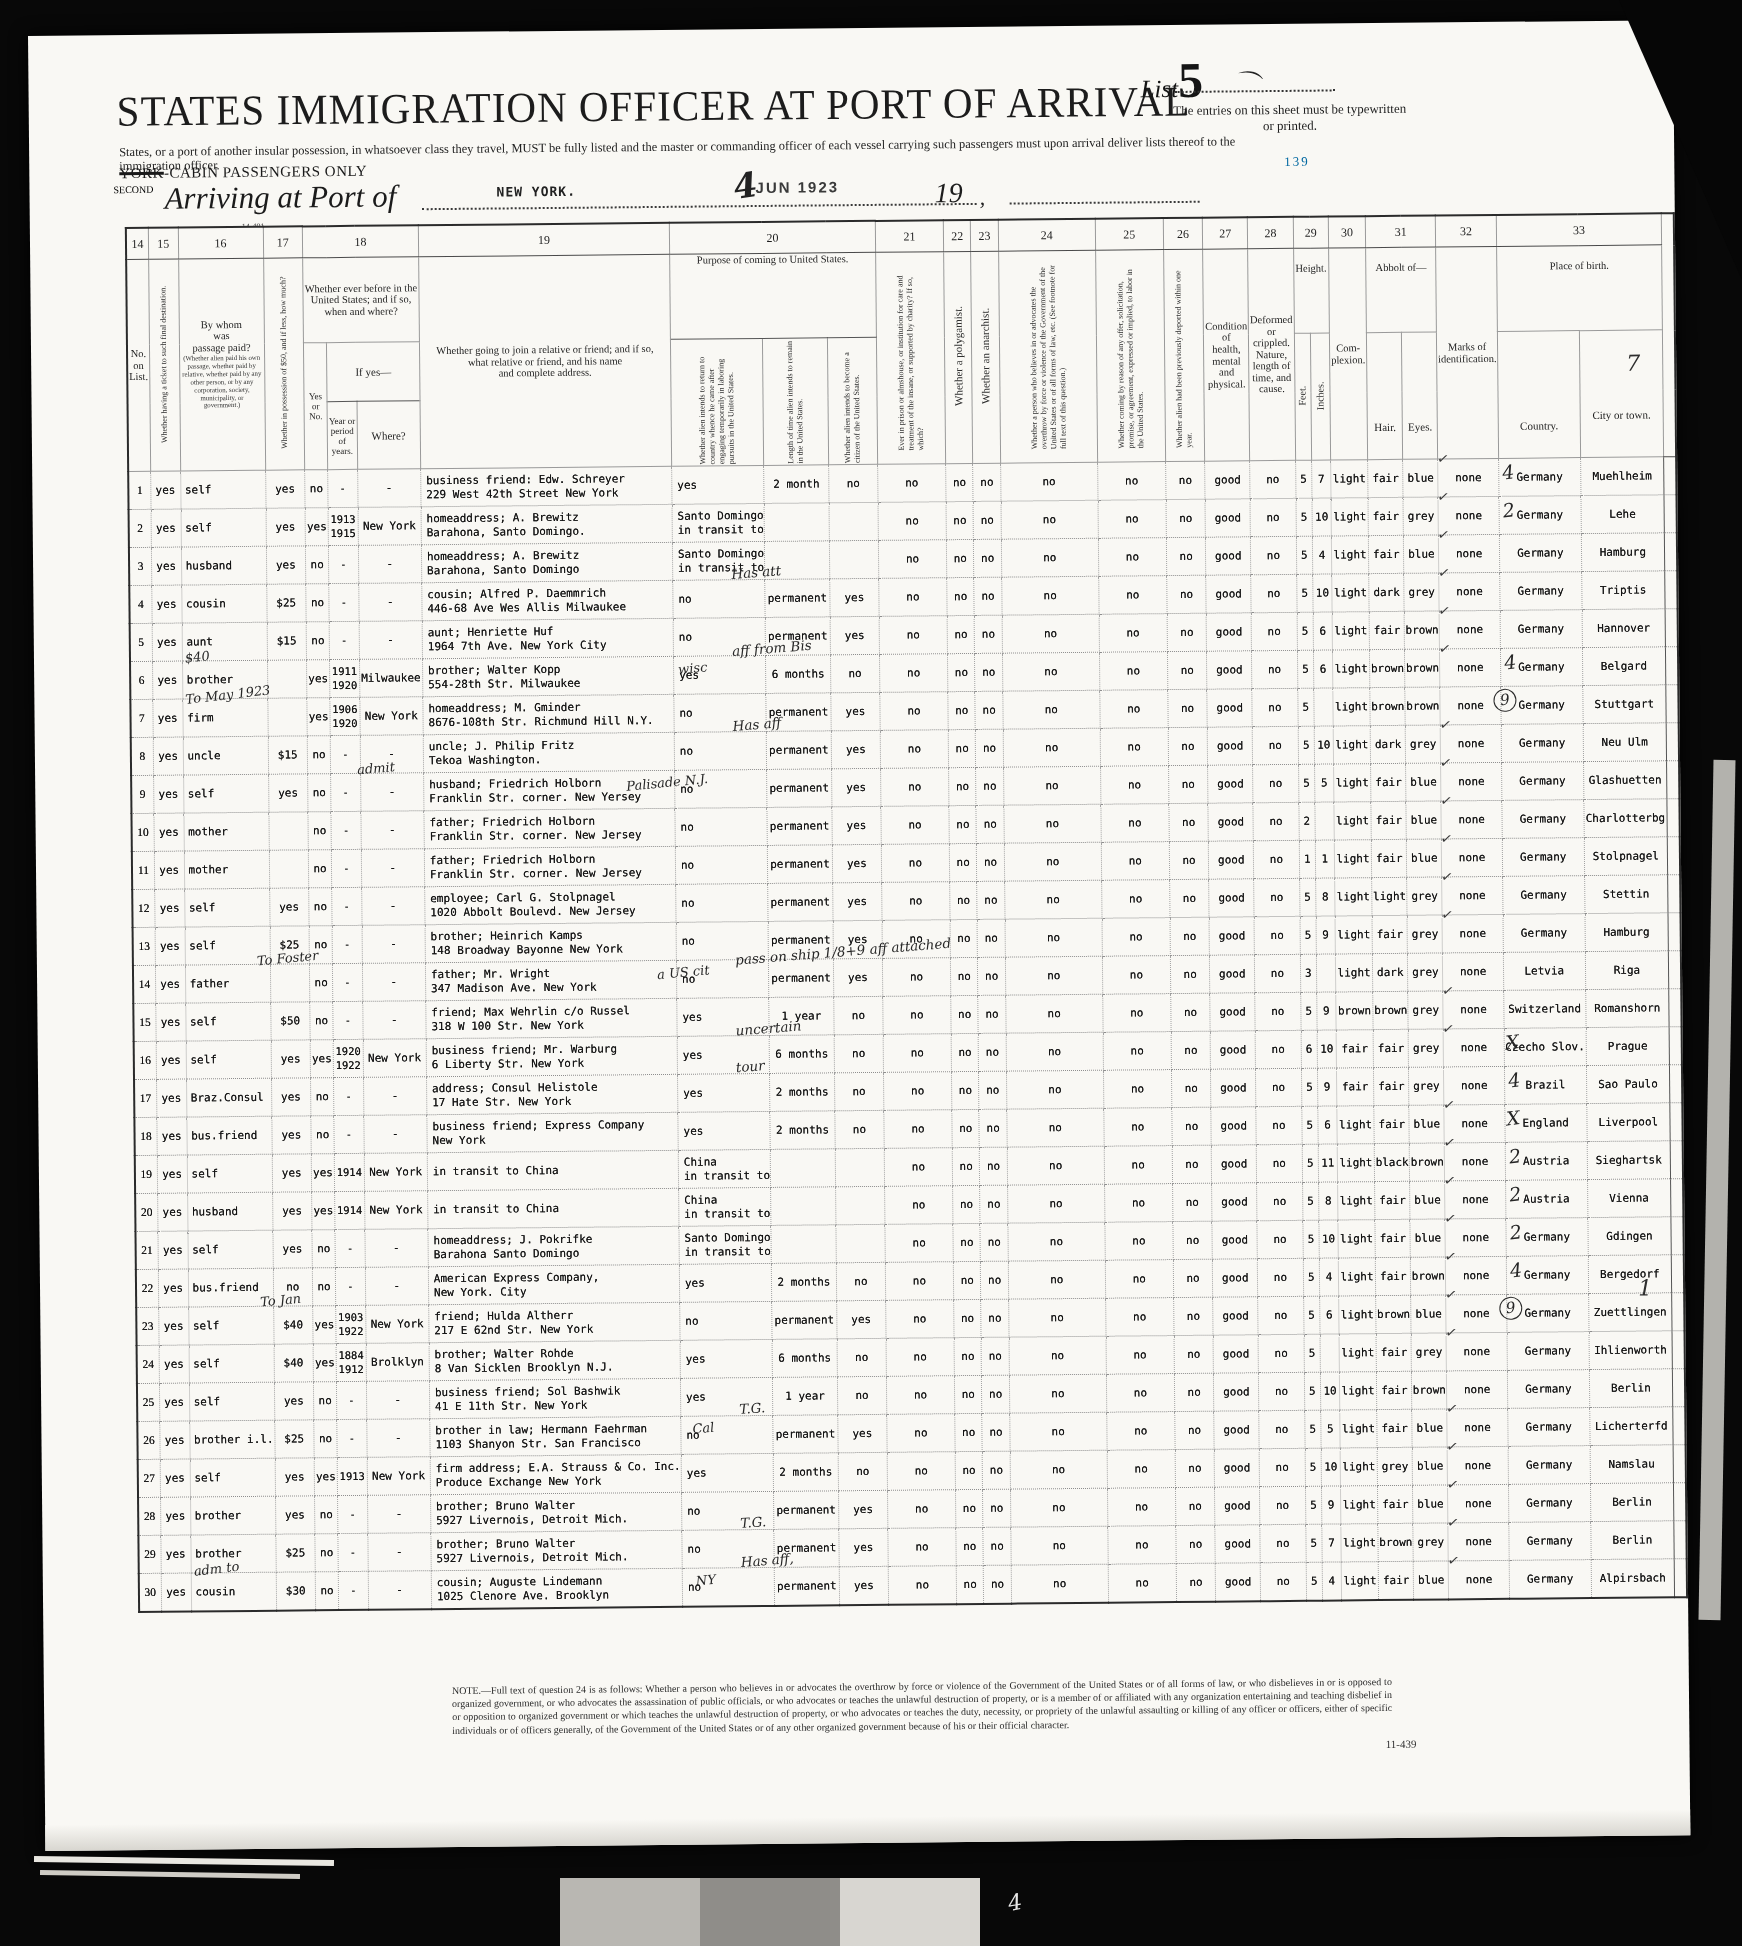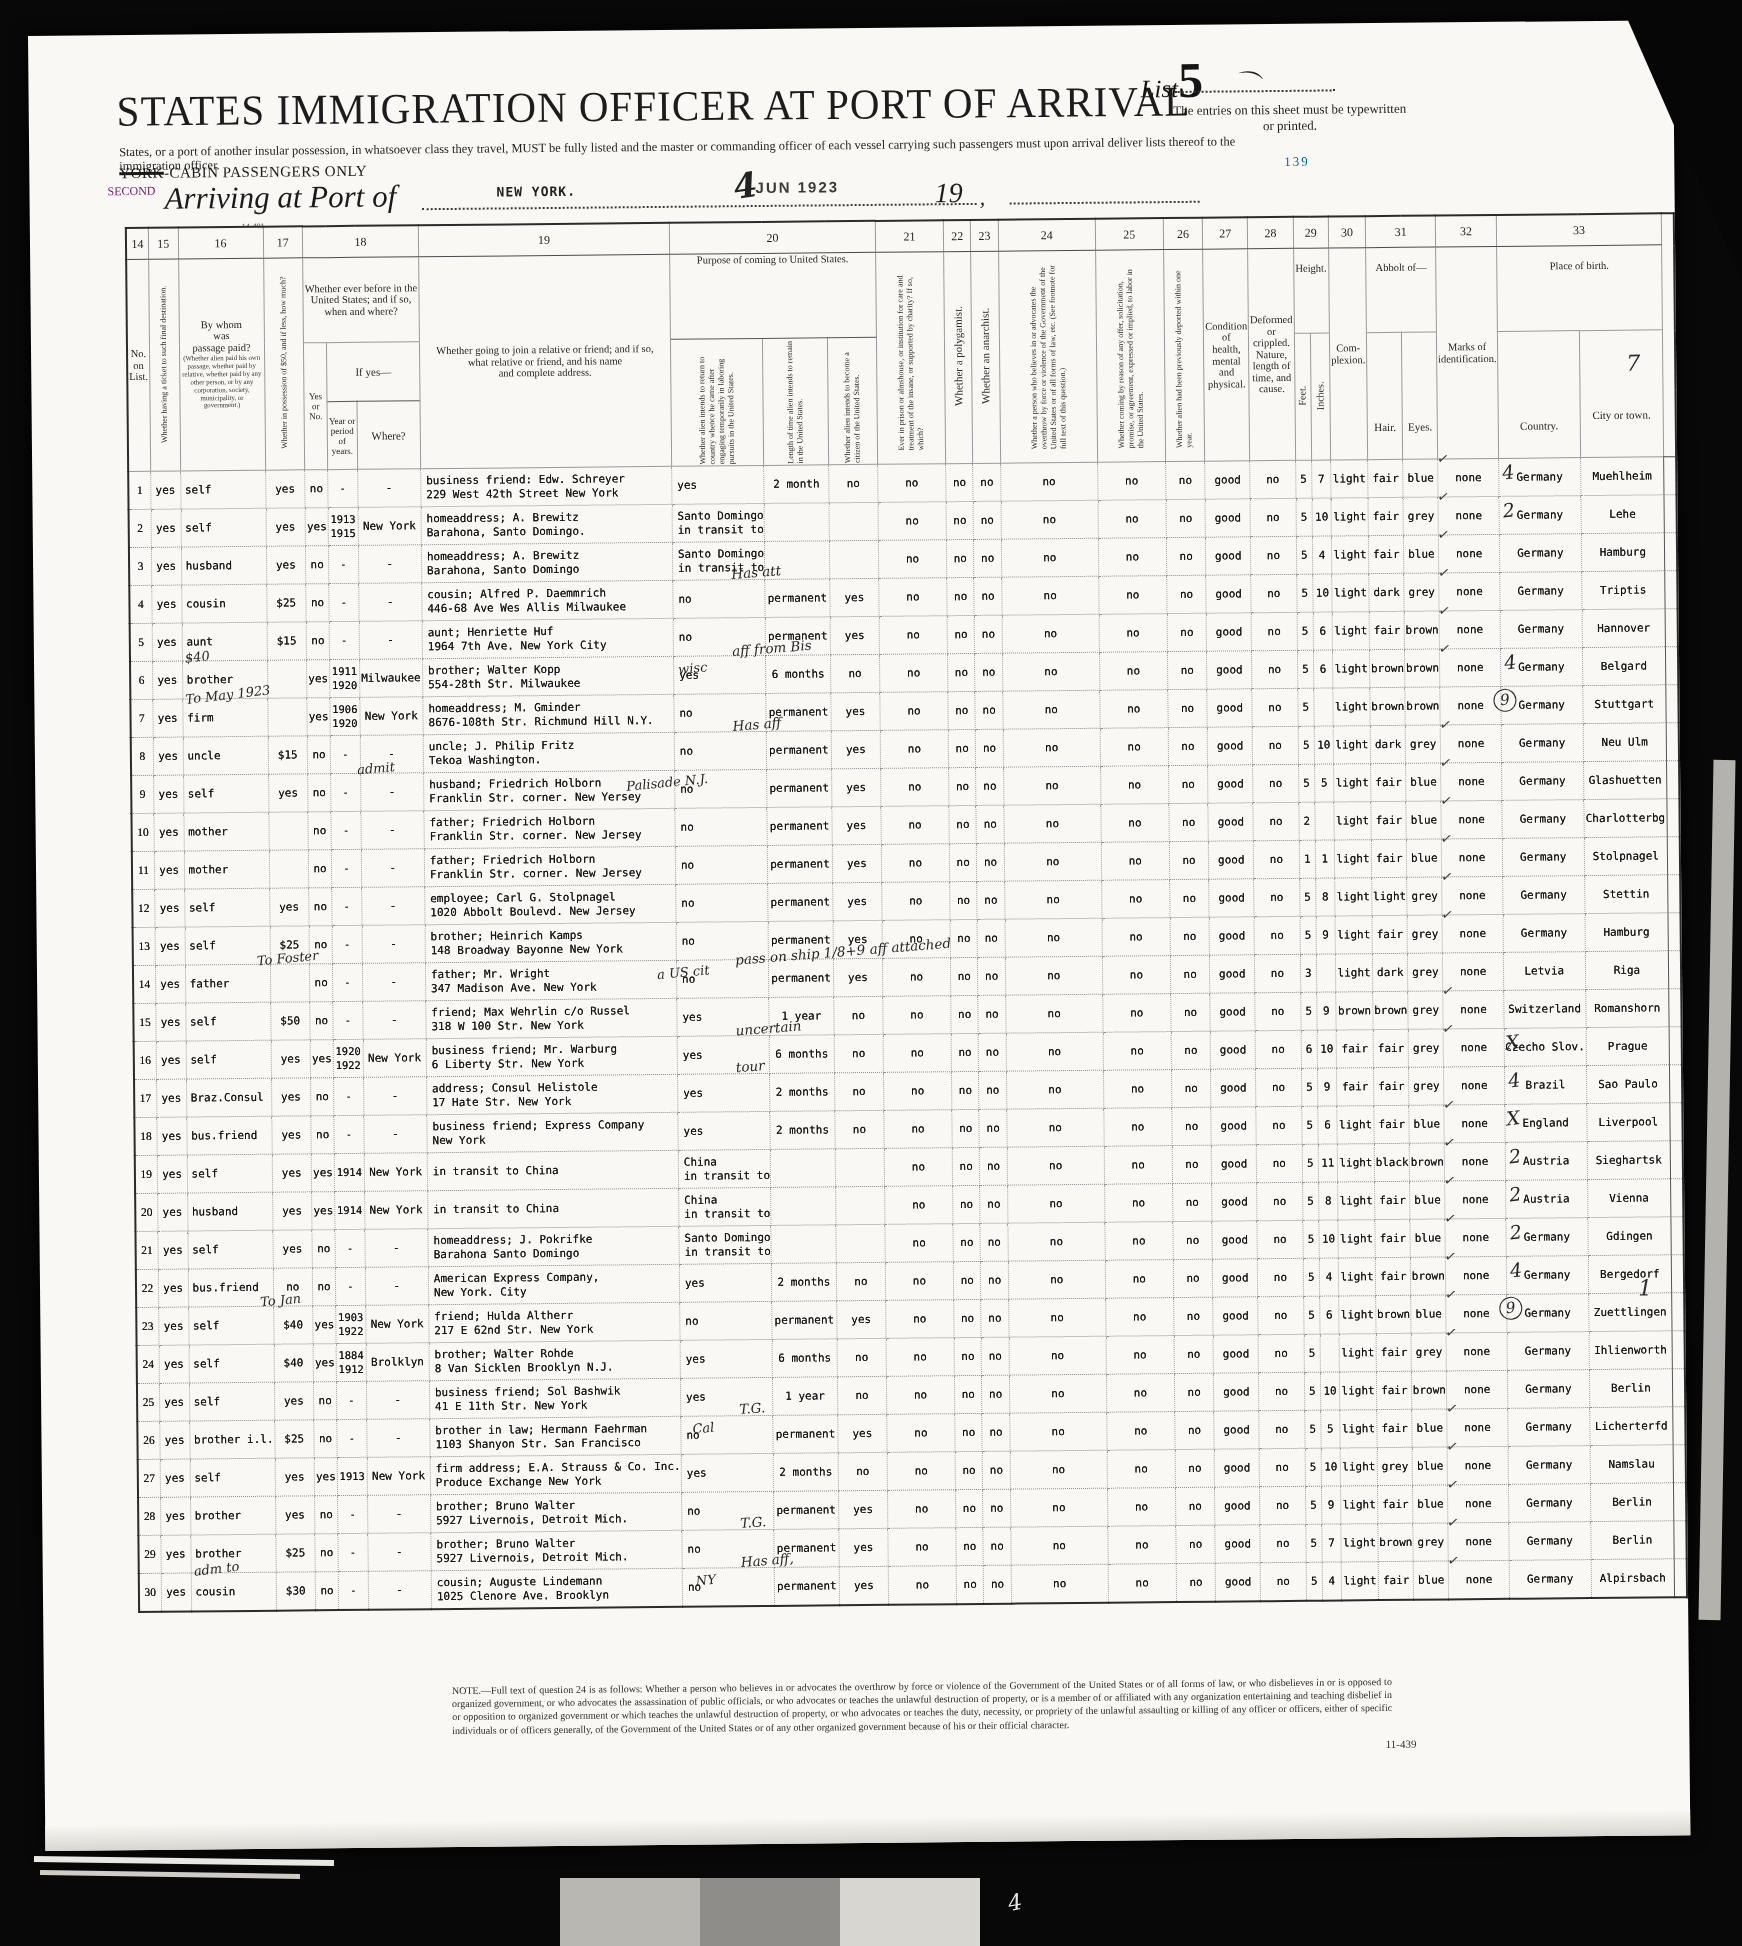--- a/index.html
+++ b/index.html
@@ -9,21 +9,21 @@
   #page{position:absolute;left:28px;top:36px;width:1645px;height:1815px;background:#f9f8f4;
         transform:rotate(-0.55deg);transform-origin:top left;box-shadow:0 0 18px #000;}
   #page:after{content:"";position:absolute;left:0;bottom:0;width:100%;height:26px;
         background:linear-gradient(#f9f8f4,#d8d6d0);}
   
   .title{position:absolute;left:88px;top:52px;font-size:41px;letter-spacing:1px;color:#1c1c1c;
         white-space:nowrap;transform:scaleY(1.04);}
   .instr{position:absolute;left:90px;top:110px;width:1130px;font-size:12.5px;color:#222;line-height:1.15;}
   .classline{position:absolute;left:90px;top:130px;font-size:15px;color:#1a1a1a;letter-spacing:.5px;}
   .struck{text-decoration:line-through;text-decoration-thickness:3px;}
-  .second{position:absolute;left:78px;top:149px;font-size:12px;color:#701a75;}
+  .second{position:absolute;left:84px;top:149px;font-size:10px;color:#000000;}
   .arriving{position:absolute;left:135px;top:146px;font-style:italic;font-size:31px;color:#1b1b1b;}
   .formcode{position:absolute;left:212px;top:188px;font-size:8px;color:#444;}
   .dotline{position:absolute;top:176px;border-bottom:2px dotted #3a3a3a;height:0;}
   .dl1{left:392px;width:555px;} .dl2{left:980px;width:190px;}
   .comma{position:absolute;left:950px;top:158px;font-size:22px;font-style:italic;color:#222;}
   .port{position:absolute;left:467px;top:153px;font-family:"DejaVu Sans Mono",monospace;
         font-size:13px;font-weight:bold;letter-spacing:1px;color:#222;}
   .stamp{position:absolute;left:726px;top:150px;font-family:"Liberation Sans",sans-serif;
         font-weight:bold;font-size:15px;letter-spacing:2px;color:#3a3a3a;}
   .stamp .hw4{position:absolute;left:-22px;top:-14px;font-family:"DejaVu Serif",serif;font-style:italic;

